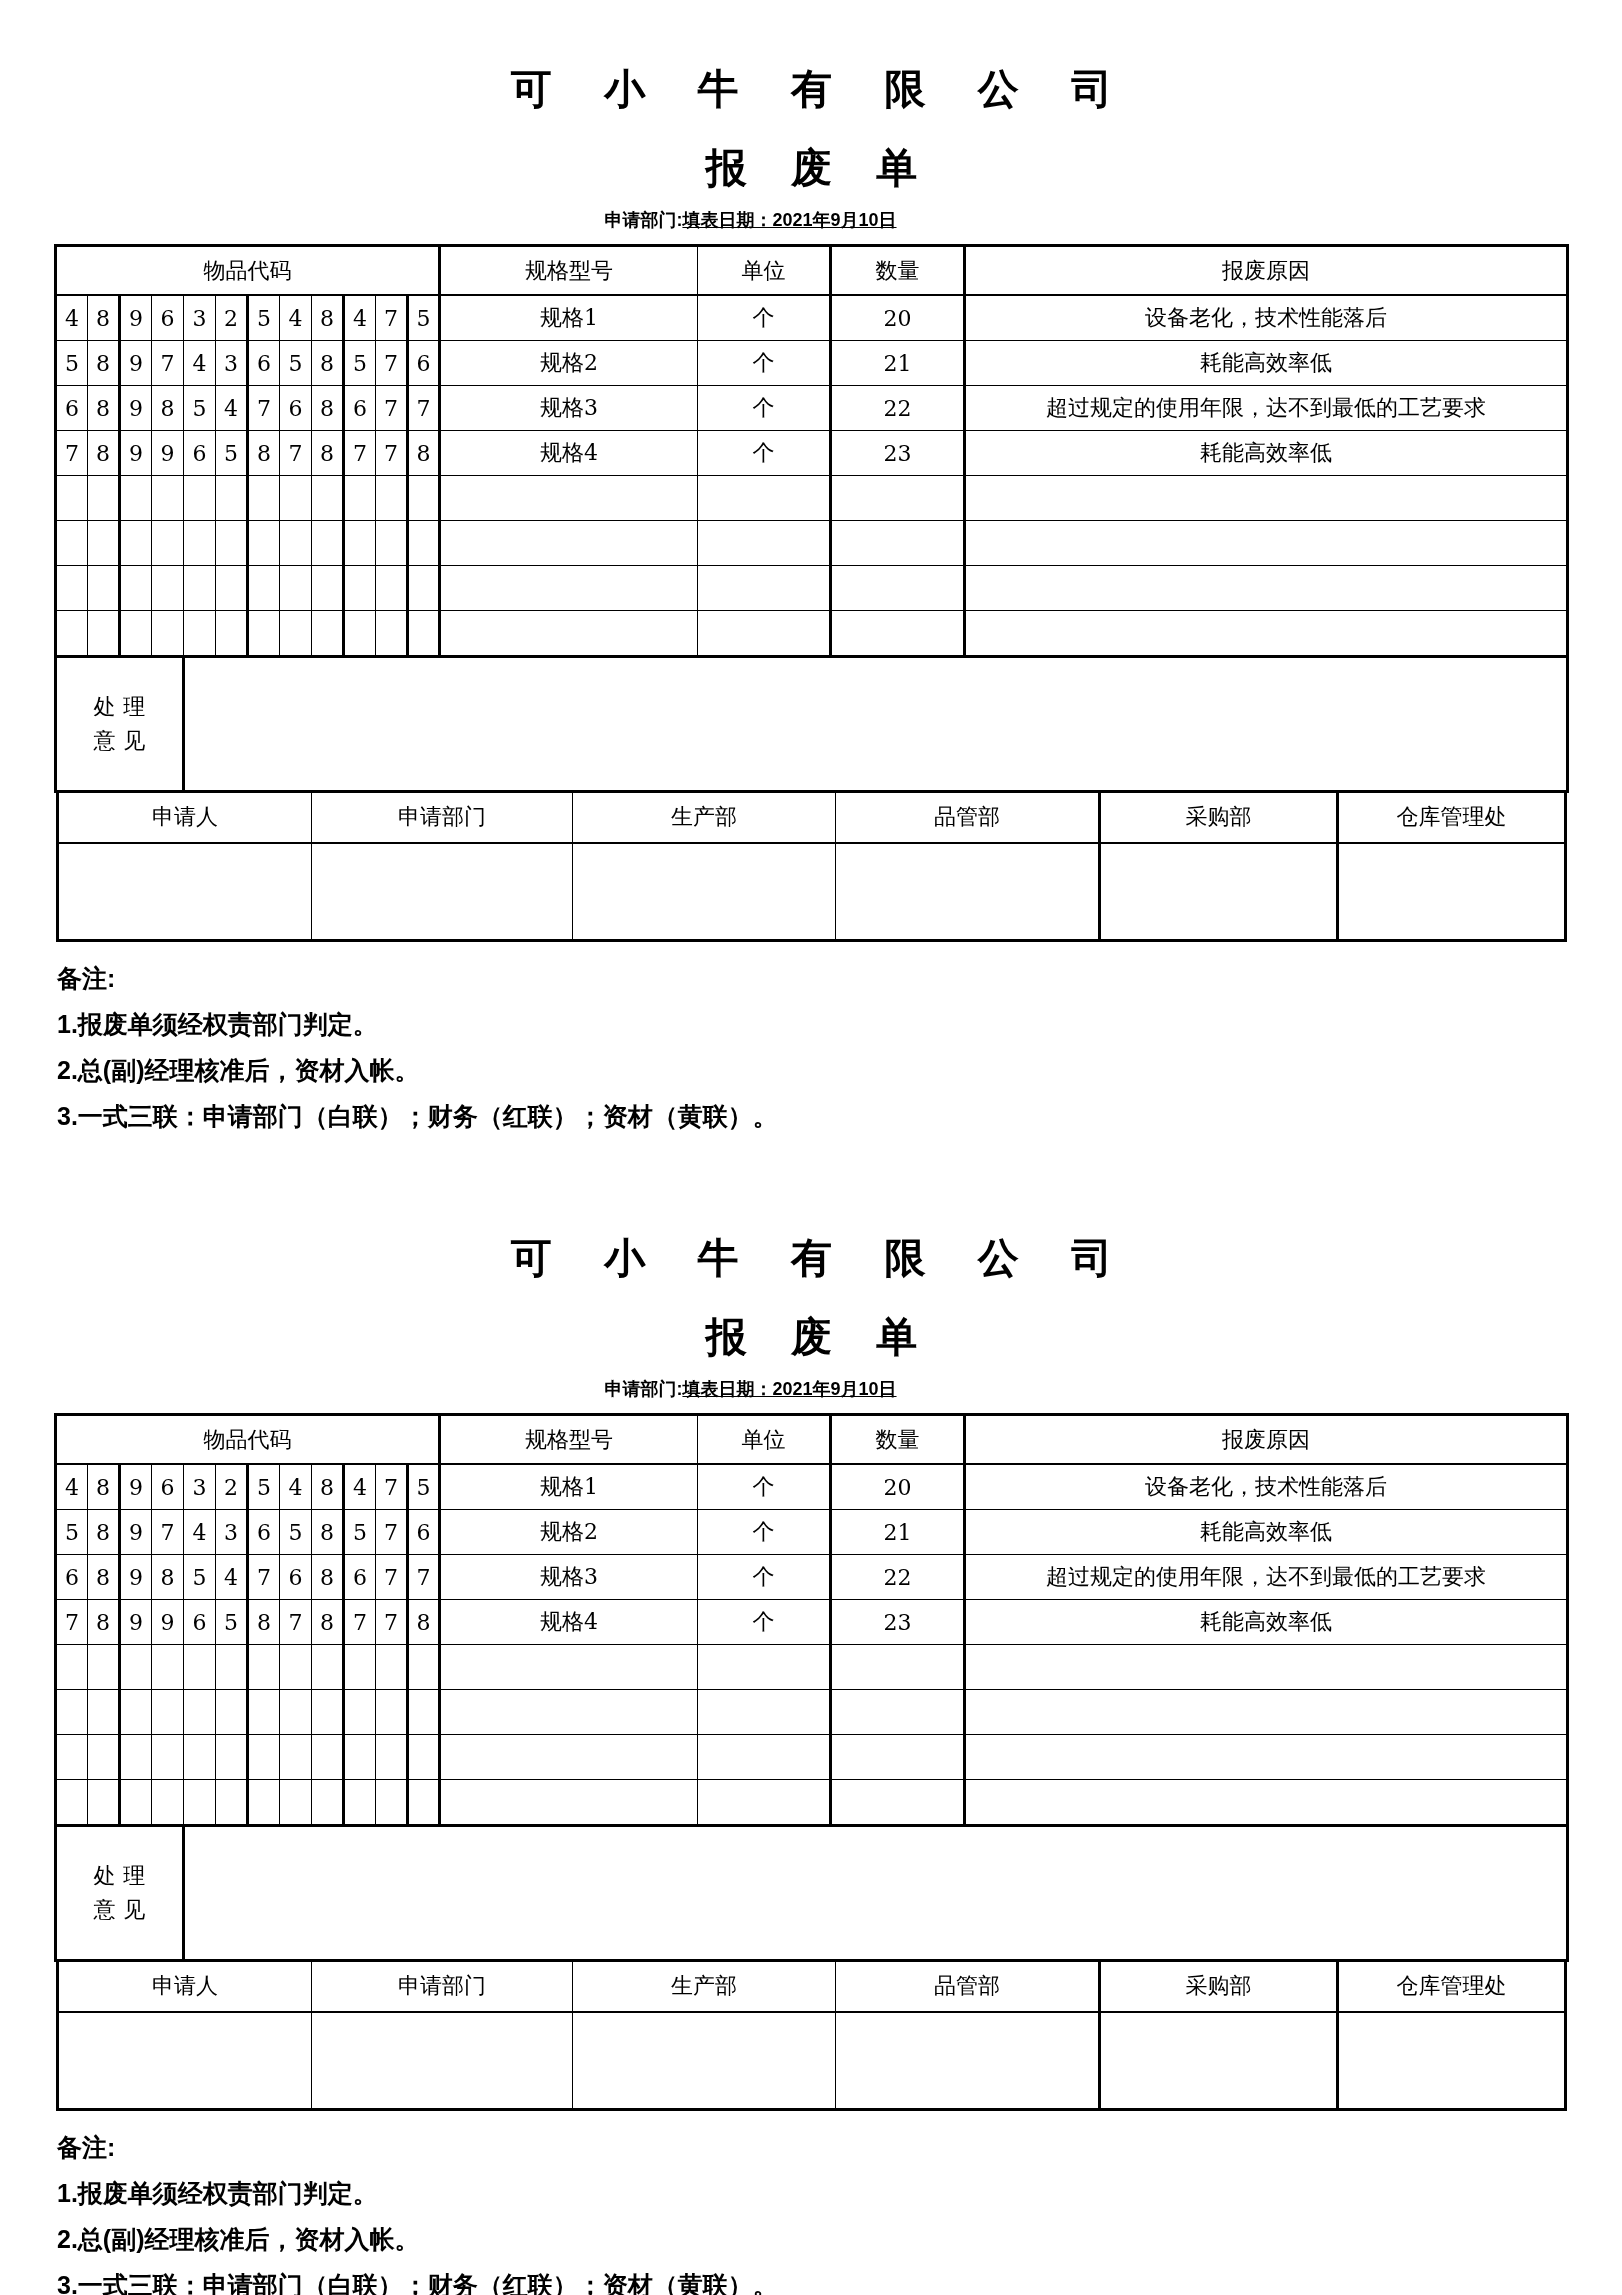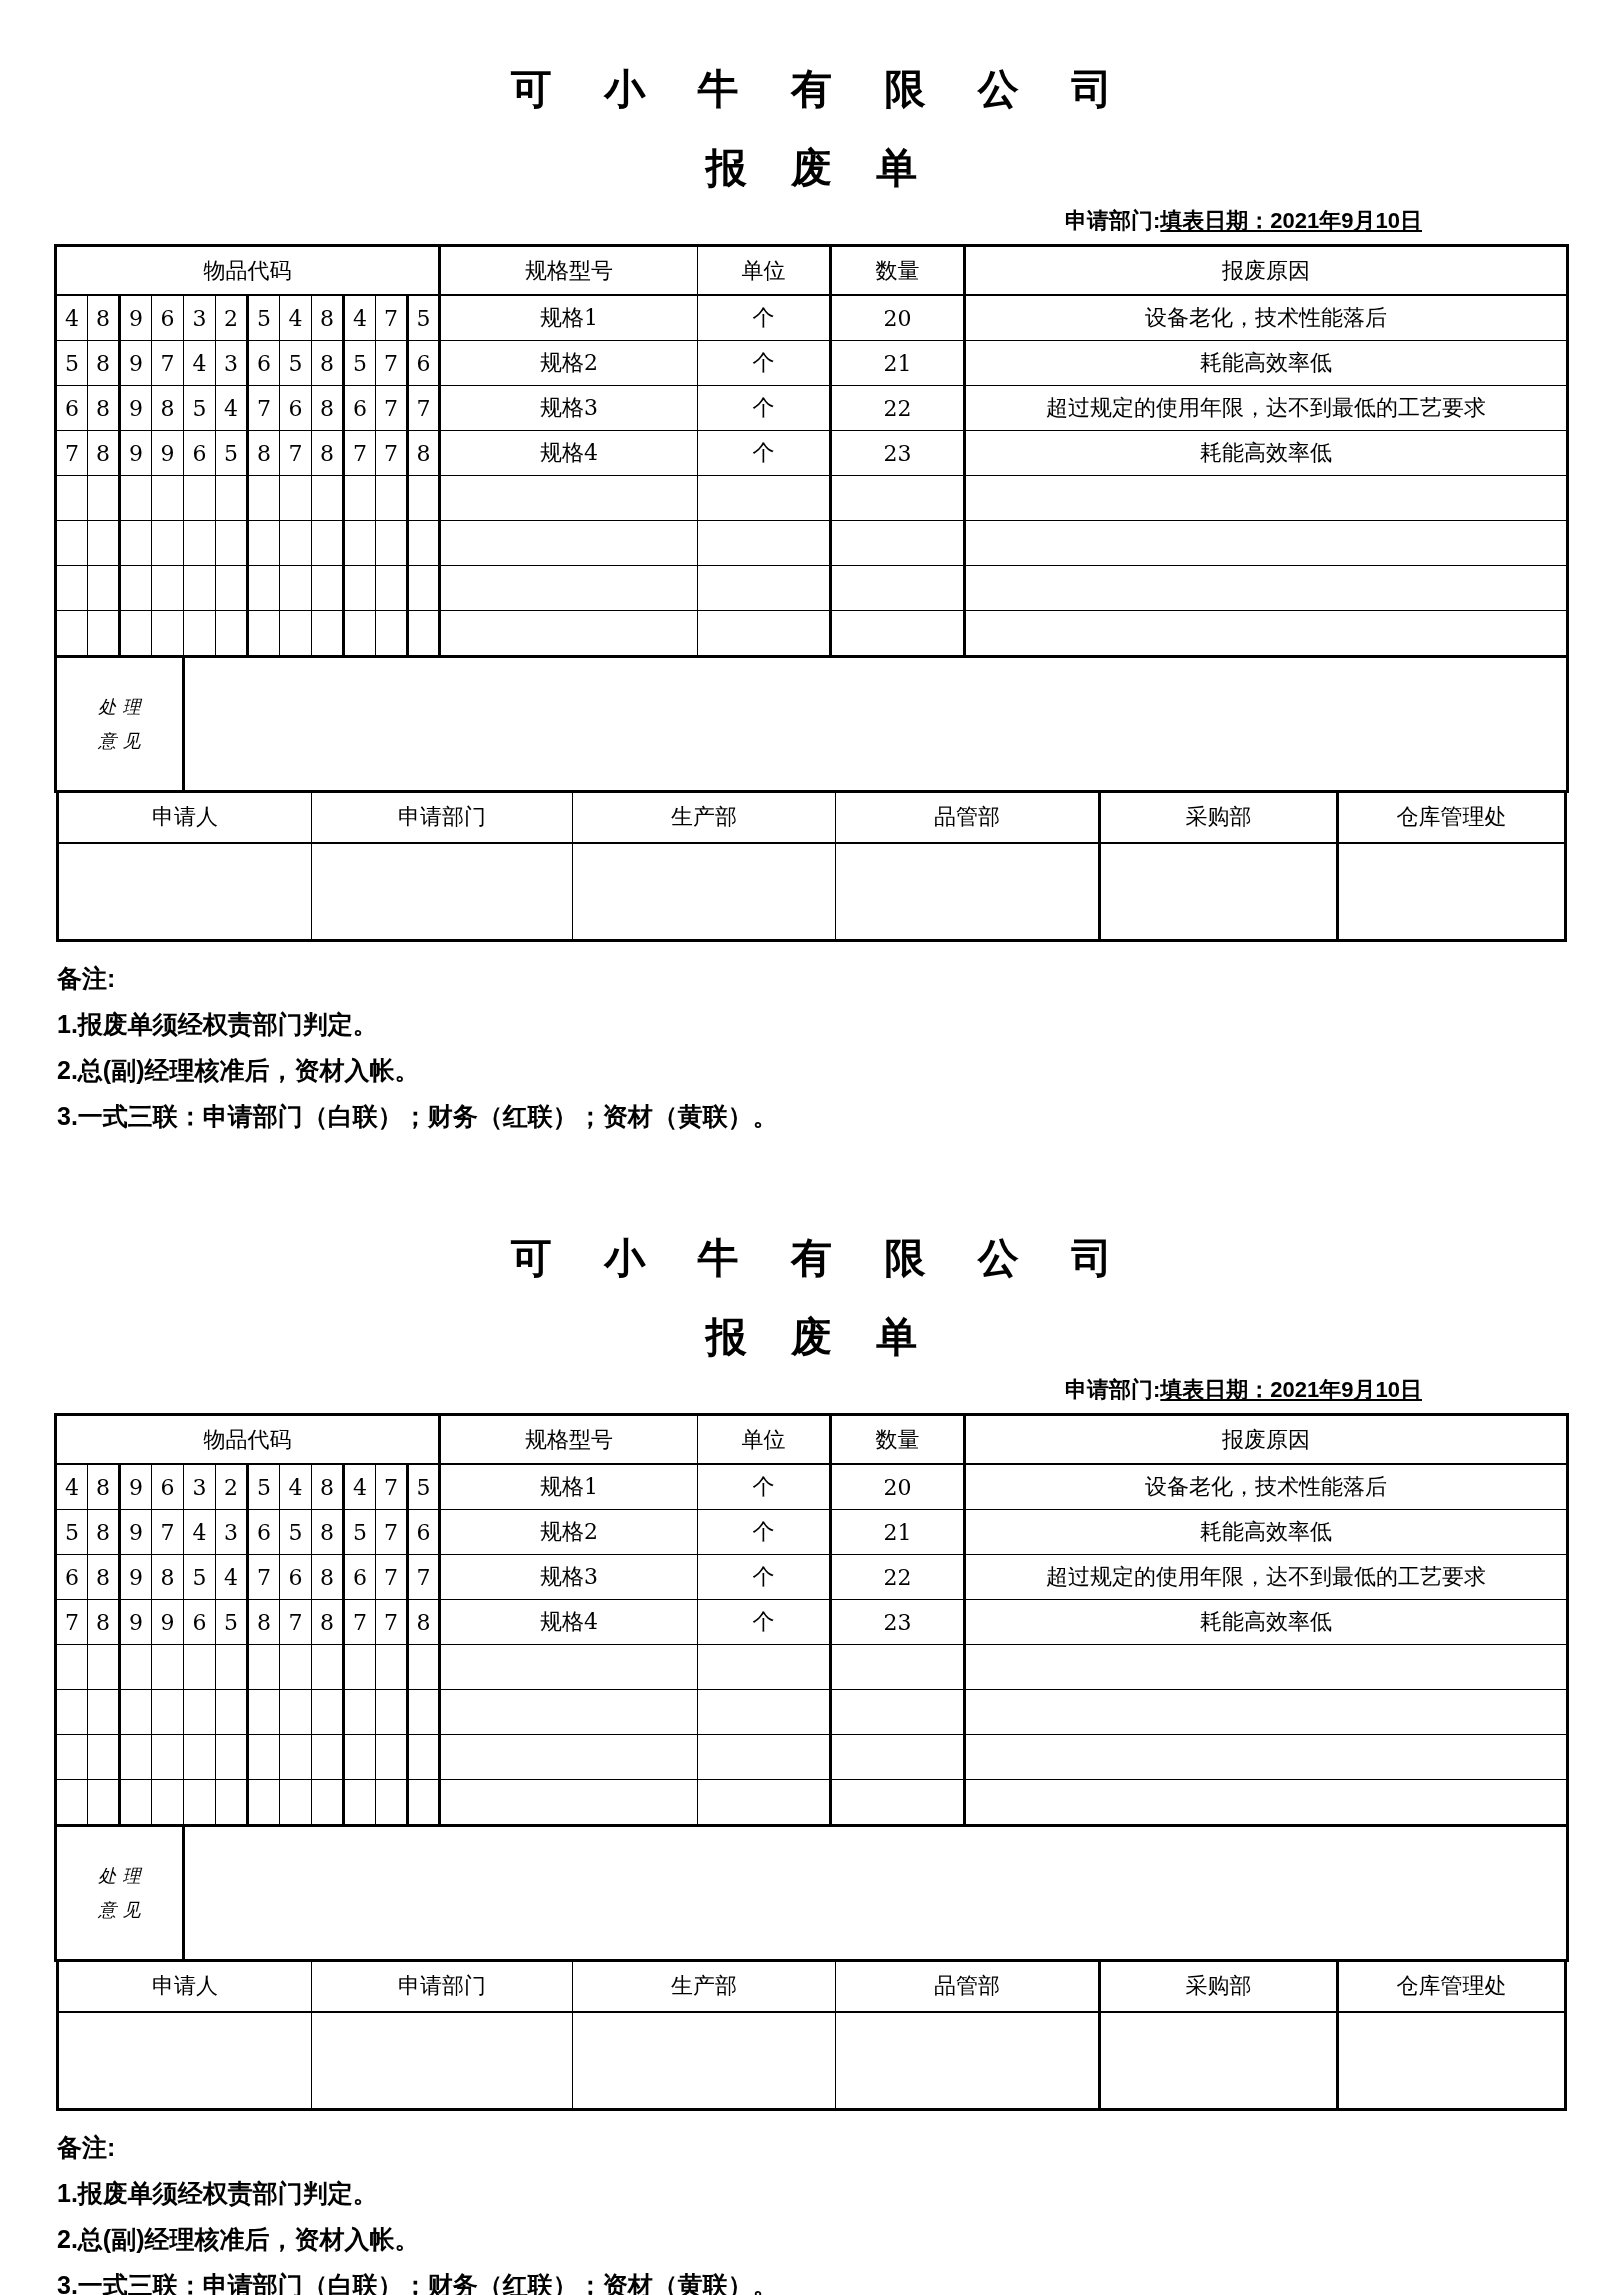--- a/index.html
+++ b/index.html
@@ -35,23 +35,23 @@
     font-size: 41px;
     font-weight: bold;
     letter-spacing: 0.4em;
     text-indent: 0.4em;
     line-height: 37px;
   }
   .meta-row {
     width: 1509px;
     margin: 20px auto 0;
     display: flex;
-    justify-content: flex-end;
+    justify-content: center;
     align-items: flex-end;
-    font-size: 22px;
+    font-size: 18px;
     line-height: 27px;
     font-weight: bold;
   }
   .meta-right { padding-right: 144px; text-decoration: underline; }
   .meta-left  { padding-left: 22px; }
 
   table {
     border-collapse: collapse;
     table-layout: fixed;
     width: 1509px;
@@ -81,22 +81,21 @@
   .digit { font-size: 24px; }
   .thickL { border-left: 3.4px solid #000 !important; }
   .disposal-row td {
     border-top: 3.4px solid #000;
     height: 132px;
   }
   .disposal-label div {
     letter-spacing: 0.35em;
     text-indent: 0.35em;
     line-height: 34px;
-    font-size: 18px;
-    font-style: italic;
+    font-size: 22px;
   }
   .sig-table { margin-top: -3.4px; }
   .sig-table th {
     height: 49px;
     font-size: 22px;
     font-weight: normal;
     border-bottom: 2.5px solid #000;
   }
   .sig-table td { height: 95px; }
 

